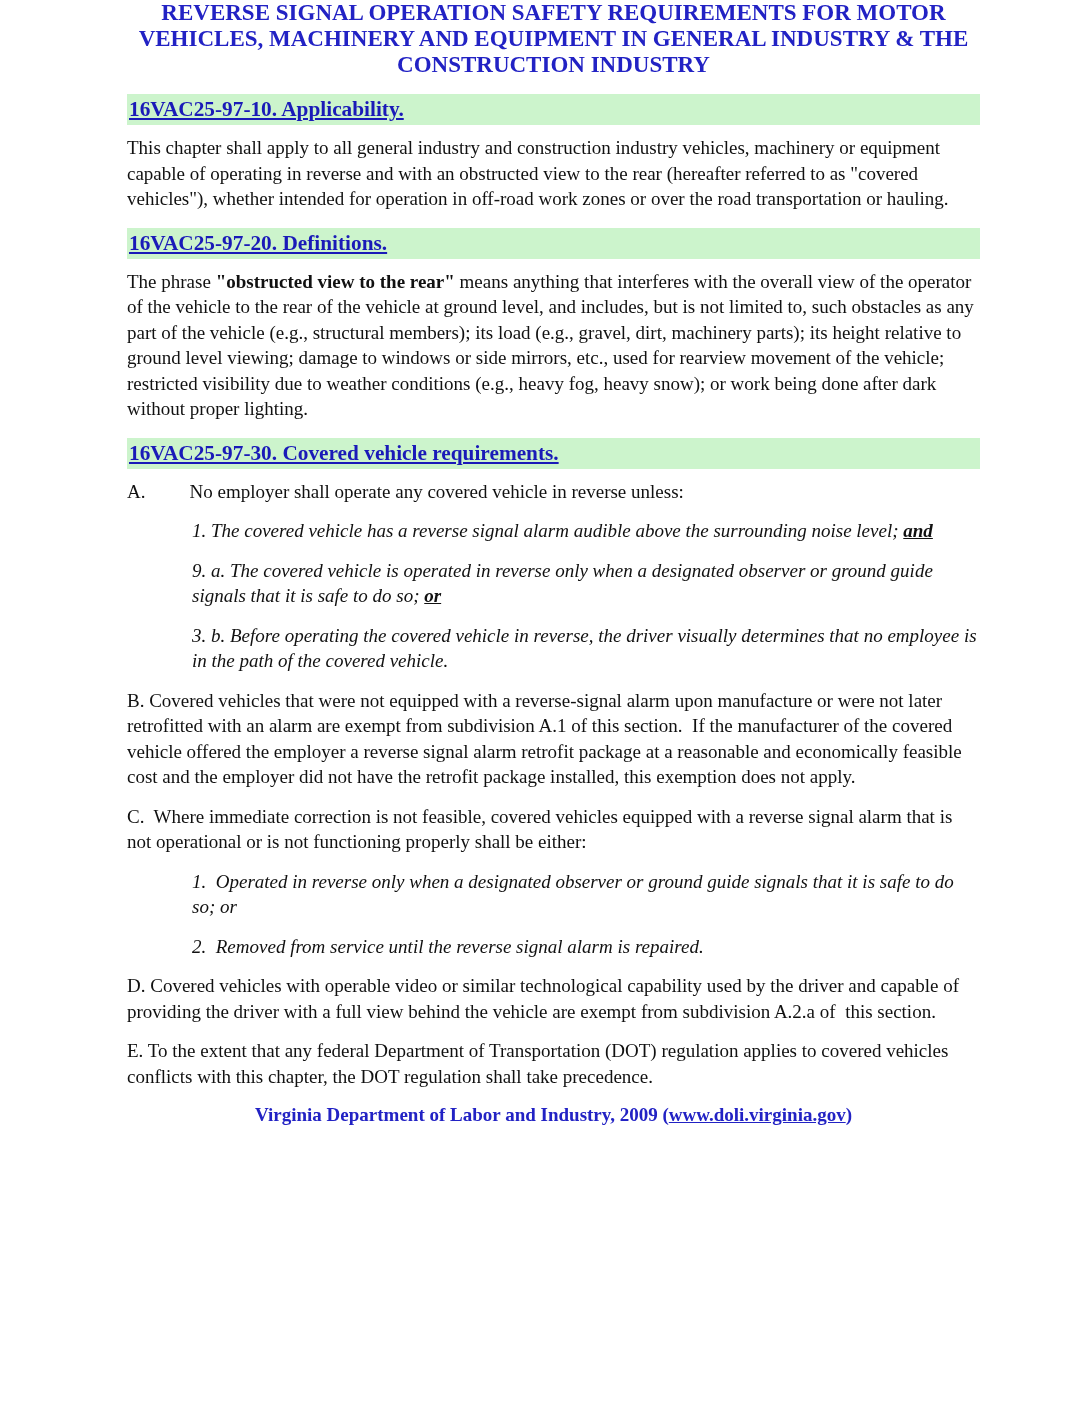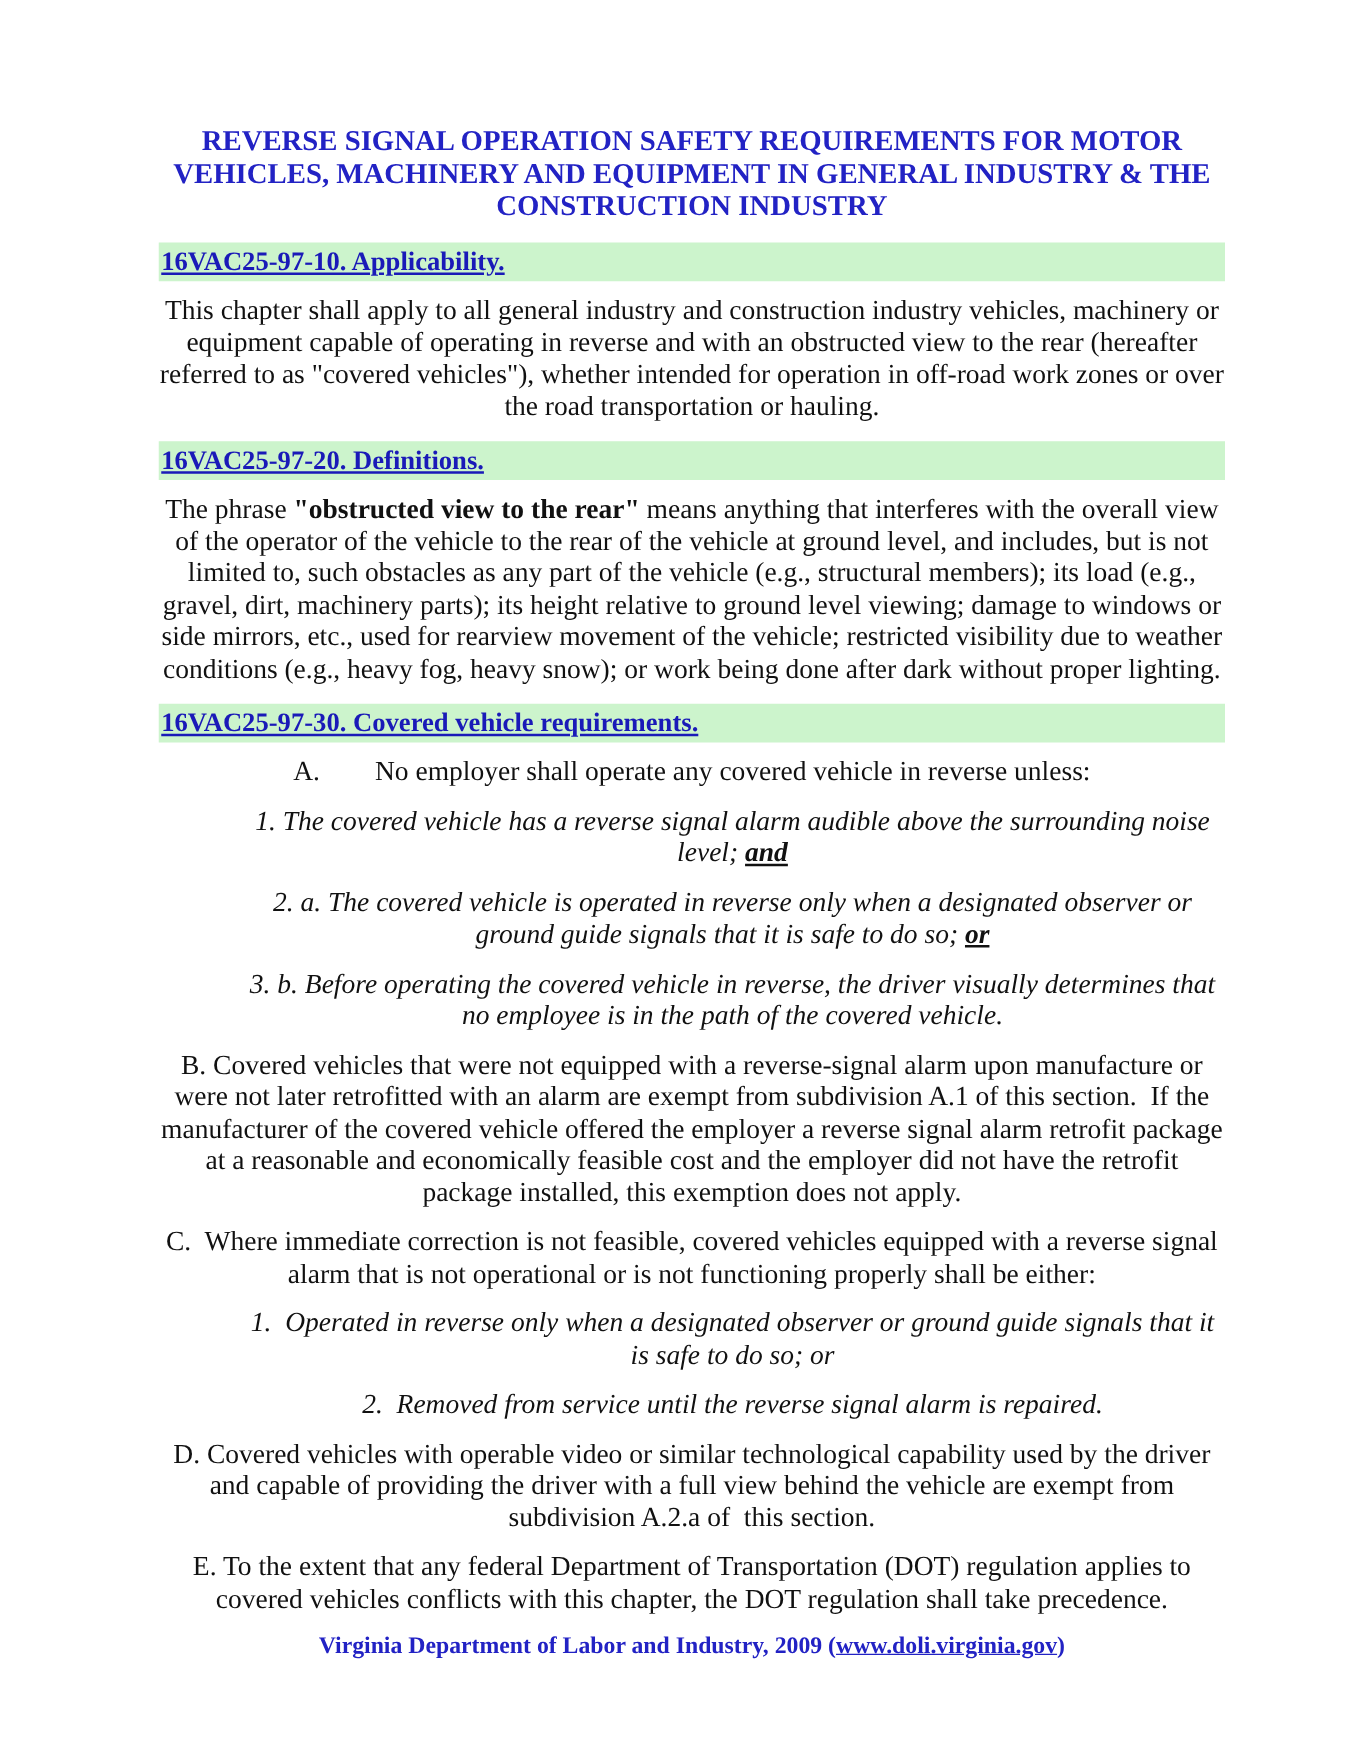--- a/index.html
+++ b/index.html
@@ -10,21 +10,20 @@
   }
   *{box-sizing:border-box;}
   html,body{margin:0;padding:0;background:#ffffff;}
   .page{
     width:1088px;
     height:1408px;
     background:#ffffff;
     font-family:"Liberation Serif","DejaVu Serif",serif;
     color:var(--text-black);
     overflow:hidden;
-    padding-top:100px;
   }
   .content{
     width:853px;
     margin-left:127px;
   }
   h1.doc-title{
     margin:0;
     text-align:center;
     font-size:23px;
     line-height:26px;
@@ -42,24 +41,23 @@
     color:var(--link-blue);
     padding:3px 2px 3px 2px;
     cursor:pointer;
   }
   h2.section-heading .heading-link{
     text-decoration:underline;
     text-align:right;
   }
   p.para{
     margin:0 0 14px 0;
-    font-size:22px;
+    font-size:19px;
     line-height:25.5px;
     white-space:pre-wrap;
-    text-align:center;
   }
   p.para.indent{
     margin-left:65px;
     font-style:italic;
   }
   .tab{
     display:inline-block;
     width:44px;
   }
   .bold{font-weight:bold;}
@@ -87,21 +85,21 @@
 VEHICLES, MACHINERY AND EQUIPMENT IN GENERAL INDUSTRY &amp; THE
 CONSTRUCTION INDUSTRY</h1>
     <div>
         <h2 class="section-heading"><span class="heading-link">16VAC25-97-10. Applicability.</span></h2>
         <p class="para"><span>This chapter shall apply to all general industry and construction industry vehicles, machinery or equipment capable of operating in reverse and with an obstructed view to the rear (hereafter referred to as "covered vehicles"), whether intended for operation in off-road work zones or over the road transportation or hauling.</span></p>
         <h2 class="section-heading"><span class="heading-link">16VAC25-97-20. Definitions.</span></h2>
         <p class="para"><span>The phrase </span><span class="bold">"obstructed view to the rear"</span><span> means anything that interferes with the overall view of the operator of the vehicle to the rear of the vehicle at ground level, and includes, but is not limited to, such obstacles as any part of the vehicle (e.g., structural members); its load (e.g., gravel, dirt, machinery parts); its height relative to ground level viewing; damage to windows or side mirrors, etc., used for rearview movement of the vehicle; restricted visibility due to weather conditions (e.g., heavy fog, heavy snow); or work being done after dark without proper lighting.</span></p>
         <h2 class="section-heading"><span class="heading-link">16VAC25-97-30. Covered vehicle requirements.</span></h2>
         <p class="para"><span>A.</span><span class="tab"></span><span>No employer shall operate any covered vehicle in reverse unless:</span></p>
         <p class="para indent"><span>1. The covered vehicle has a reverse signal alarm audible above the surrounding noise level; </span><span class="bold ul">and</span></p>
-        <p class="para indent"><span>2. a. The covered vehicle is operated in reverse only when a designated observer or ground guide signals that it is safe to do so; </span><span class="bold ul">or</span></p>
+        <p class="para indent"><span>9. a. The covered vehicle is operated in reverse only when a designated observer or ground guide signals that it is safe to do so; </span><span class="bold ul">or</span></p>
         <p class="para indent"><span>3. b. Before operating the covered vehicle in reverse, the driver visually determines that no employee is in the path of the covered vehicle.</span></p>
         <p class="para"><span>B. Covered vehicles that were not equipped with a reverse-signal alarm upon manufacture or were not later retrofitted with an alarm are exempt from subdivision A.1 of this section.  If the manufacturer of the covered vehicle offered the employer a reverse signal alarm retrofit package at a reasonable and economically feasible cost and the employer did not have the retrofit package installed, this exemption does not apply.</span></p>
         <p class="para"><span>C.  Where immediate correction is not feasible, covered vehicles equipped with a reverse signal alarm that is not operational or is not functioning properly shall be either:</span></p>
         <p class="para indent"><span>1.  Operated in reverse only when a designated observer or ground guide signals that it is safe to do so; or</span></p>
         <p class="para indent"><span>2.  Removed from service until the reverse signal alarm is repaired.</span></p>
         <p class="para"><span>D. Covered vehicles with operable video or similar technological capability used by the driver and capable of providing the driver with a full view behind the vehicle are exempt from subdivision A.2.a of  this section.</span></p>
         <p class="para"><span>E. To the extent that any federal Department of Transportation (DOT) regulation applies to covered vehicles conflicts with this chapter, the DOT regulation shall take precedence.</span></p>
       </div>
     <div class="footer"><span>Virginia Department of Labor and Industry, 2009 (</span><a>www.doli.virginia.gov</a><span>)</span></div>
   </div>

